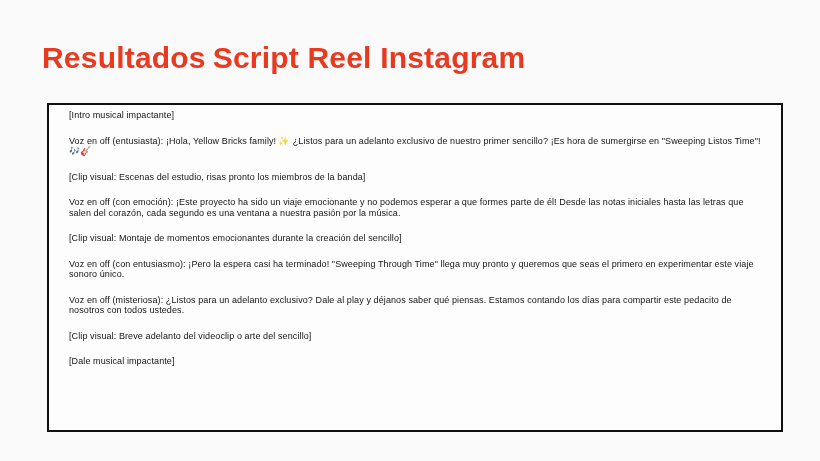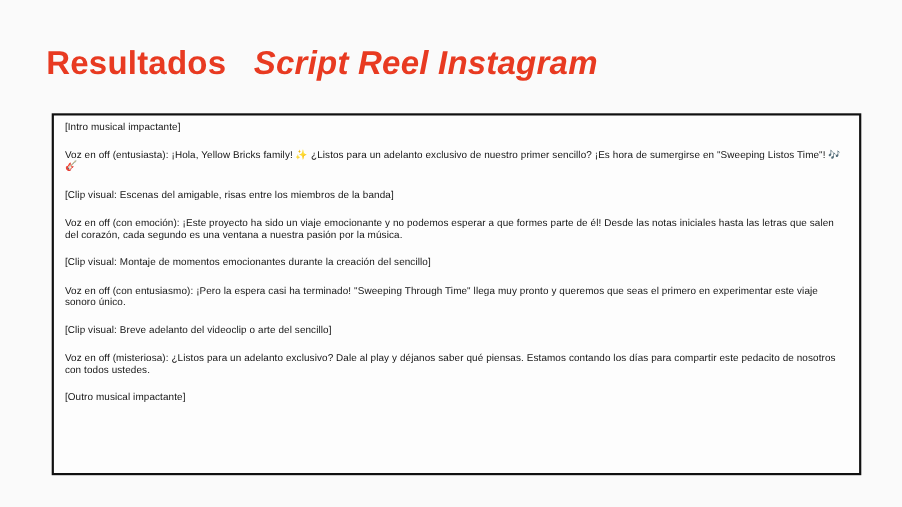--- a/index.html
+++ b/index.html
@@ -30,32 +30,31 @@
     top: 21px;
     font-size: 30px;
     line-height: 34px;
     color: var(--accent);
     font-weight: 600;
     letter-spacing: 0.2px;
     white-space: nowrap;
   }
   .page-title .title-emph {
     font-weight: 800;
-    font-style: italic;
-    margin-left: 25px;
+    margin-left: 7px;
   }
   .script-box {
     position: absolute;
     left: 47px;
     top: 103px;
     width: 736px;
     height: 329px;
     background: var(--box-bg);
     border: 2px solid var(--box-border);
-    padding: 5px 10px;
+    padding: 5px 20px;
     overflow: hidden;
   }
   .script-box p {
     margin: 0 0 15px 0;
     font-size: 9px;
     line-height: 10.5px;
     color: var(--text);
     letter-spacing: 0.1px;
   }
   .script-box p:last-child { margin-bottom: 0; }
@@ -63,23 +62,23 @@
 </head>
 <body>
 
 <div class="slide">
 
   <h1 class="page-title"><span>Resultados</span><span class="title-emph">Script Reel Instagram</span></h1>
 
   <div class="script-box">
     <p>[Intro musical impactante]</p>
     <p>Voz en off (entusiasta): ¡Hola, Yellow Bricks family! ✨ ¿Listos para un adelanto exclusivo de nuestro primer sencillo? ¡Es hora de sumergirse en "Sweeping Listos Time"! 🎶🎸</p>
-    <p>[Clip visual: Escenas del amigable, risas entre los miembros de la banda]</p>
+    <p>[Clip visual: Escenas del estudio, risas pronto los miembros de la banda]</p>
     <p>Voz en off (con emoción): ¡Este proyecto ha sido un viaje emocionante y no podemos esperar a que formes parte de él! Desde las notas iniciales hasta las letras que salen del corazón, cada segundo es una ventana a nuestra pasión por la música.</p>
     <p>[Clip visual: Montaje de momentos emocionantes durante la creación del sencillo]</p>
     <p>Voz en off (con entusiasmo): ¡Pero la espera casi ha terminado! "Sweeping Through Time" llega muy pronto y queremos que seas el primero en experimentar este viaje sonoro único.</p>
+    <p>Voz en off (misteriosa): ¿Listos para un adelanto exclusivo? Dale al play y déjanos saber qué piensas. Estamos contando los días para compartir este pedacito de nosotros con todos ustedes.</p>
     <p>[Clip visual: Breve adelanto del videoclip o arte del sencillo]</p>
-    <p>Voz en off (misteriosa): ¿Listos para un adelanto exclusivo? Dale al play y déjanos saber qué piensas. Estamos contando los días para compartir este pedacito de nosotros con todos ustedes.</p>
-    <p>[Outro musical impactante]</p>
+    <p>[Dale musical impactante]</p>
 
   </div>
 
 </div>
 
 </body></html>

